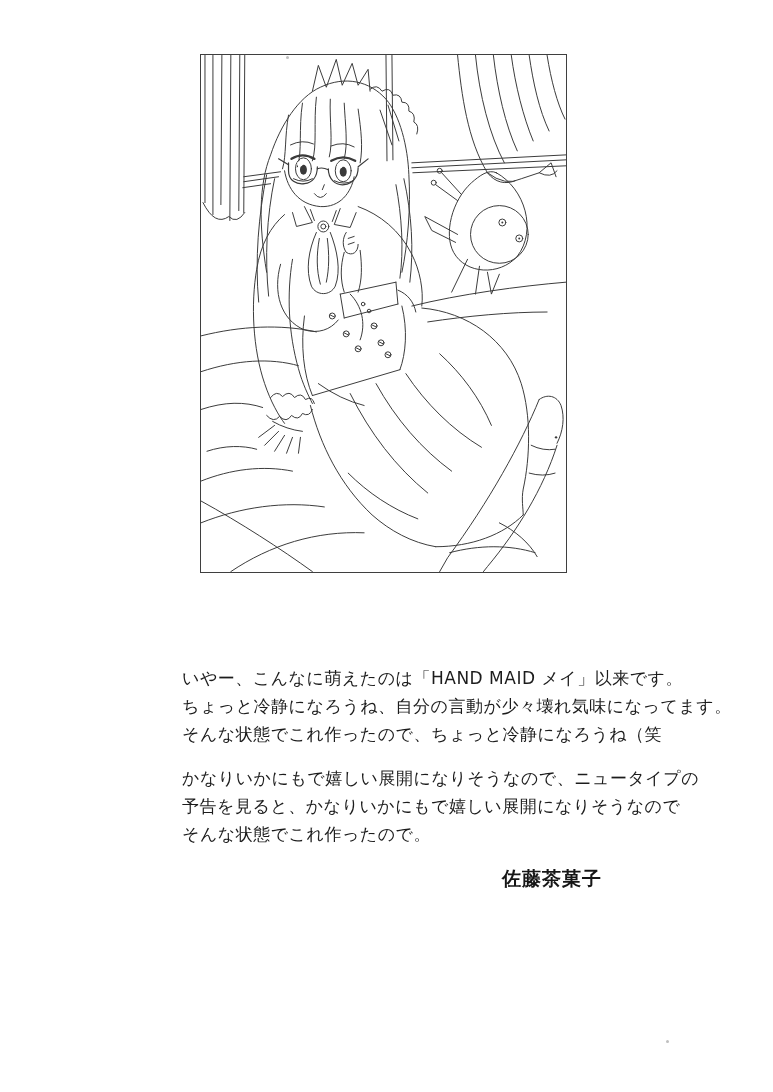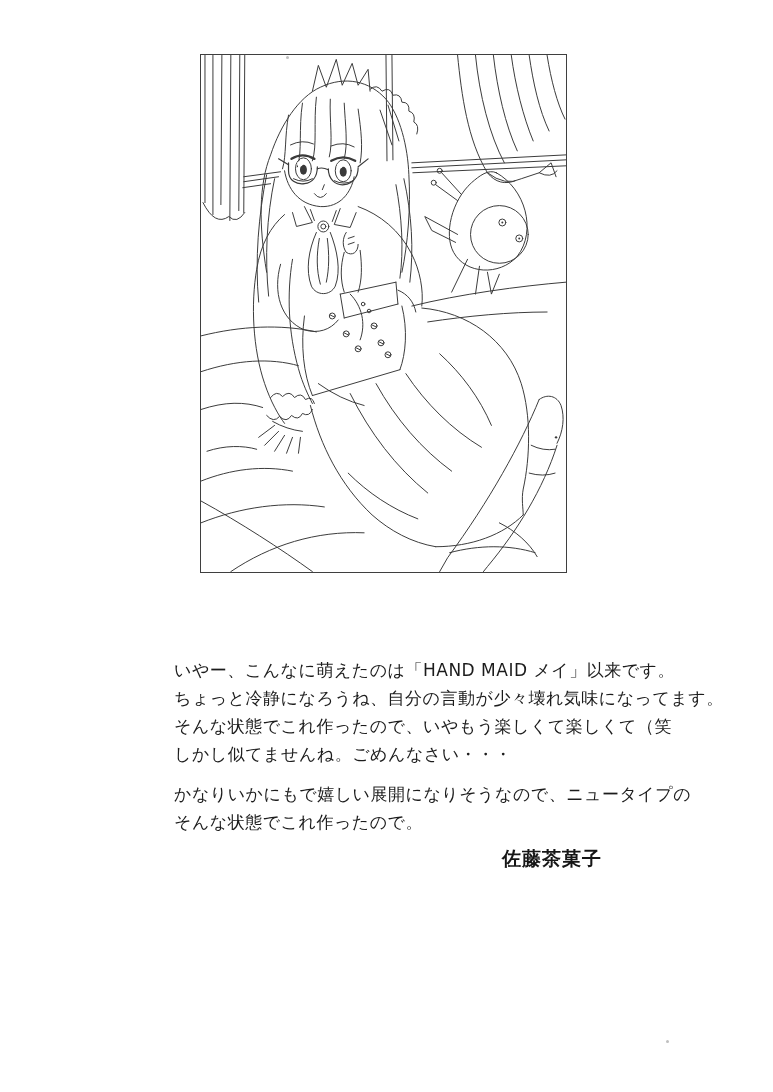--- a/index.html
+++ b/index.html
@@ -9,21 +9,21 @@
   }
   .frame{
     position:absolute;left:200px;top:54px;width:367px;height:519px;
     border:1.5px solid #3f3f3f;box-sizing:border-box;background:#ffffff;
   }
   .frame svg{position:absolute;left:0;top:0;width:100%;height:100%;}
   .afterword{
     position:absolute;left:166px;top:648px;width:482px;
     color:#1c1c1c;font-size:17px;line-height:28px;letter-spacing:0.5px;
   }
-  .para{margin:8px;padding:0;}
+  .para{margin:16px;padding:0;}
   .para + .para{margin-top:12px;}
   .para.p3{margin-top:16px;}
   .line{white-space:nowrap;}
   .signature{
     text-align:right;padding-right:46px;
     font-weight:bold;font-size:19px;letter-spacing:1px;color:#161616;
   }
   .speck{position:absolute;background:#bfbfbf;border-radius:50%;}
   .speck.s1{left:286px;top:56px;width:3px;height:3px;}
   .speck.s2{left:666px;top:1040px;width:3px;height:3px;}
@@ -228,25 +228,25 @@
           <path d="M330,420 Q344,424 356,420"></path>
         </g>
       </g>
     </svg>
   </div>
 
   <div class="afterword">
     <div class="para p1">
       <div class="line">いやー、こんなに萌えたのは「HAND MAID メイ」以来です。</div>
       <div class="line">ちょっと冷静になろうね、自分の言動が少々壊れ気味になってます。</div>
-      <div class="line">そんな状態でこれ作ったので、いやもう楽しくて楽しくて（笑</div>
-      <div class="line">しかし似てませんね。ごめんなさい・・・</div>
+      <div class="line">そんな状態でこれ作ったので、ちょっと冷静になろうね（笑</div>
     </div>
     <div class="para p2">
       <div class="line">かなりいかにもで嬉しい展開になりそうなので、ニュータイプの</div>
+      <div class="line">予告を見ると、かなりいかにもで嬉しい展開になりそうなので</div>
       <div class="line">そんな状態でこれ作ったので。</div>
     </div>
     <div class="signature">佐藤茶菓子</div>
   </div>
 
   <div class="speck s1"></div>
   <div class="speck s2"></div>
 </div>
 
 </body></html>

